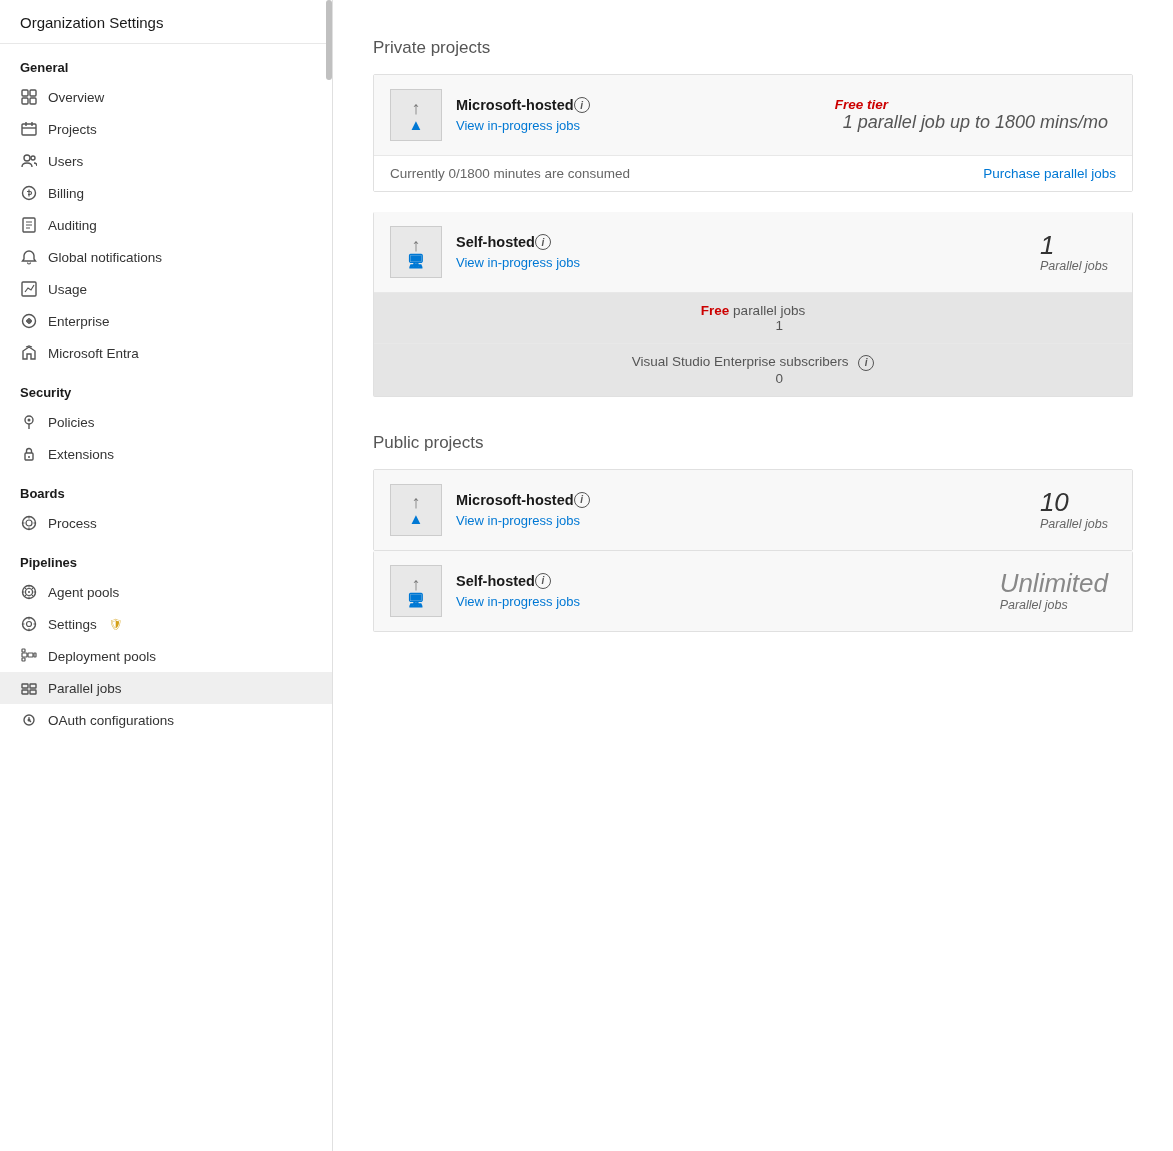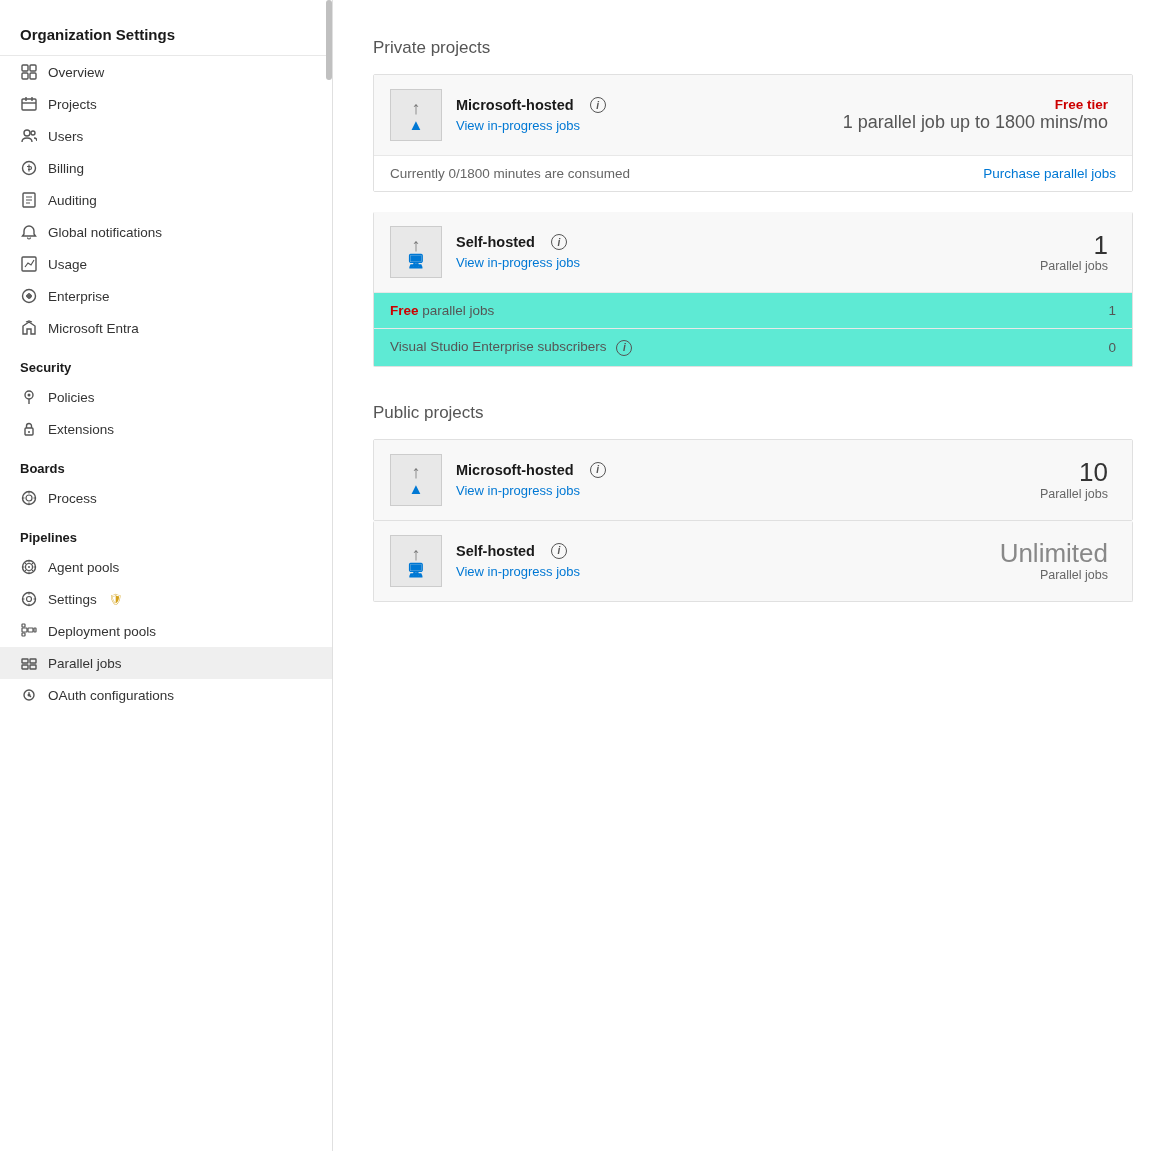--- a/index.html
+++ b/index.html
@@ -18,25 +18,24 @@
       min-width: 333px;
       background: #fff;
       border-right: 1px solid #e0e0e0;
       overflow-y: auto;
       padding-bottom: 20px;
       position: relative;
     }
 
     .sidebar-title {
       font-size: 15px;
-      font-weight: 700;
+      font-weight: 400;
       padding: 14px 20px 12px 20px;
       color: #1a1a1a;
       border-bottom: 1px solid #e8e8e8;
-      margin-top: 12px;
     }
 
     .section-header {
       font-size: 13px;
       font-weight: 700;
       color: #1a1a1a;
       padding: 16px 20px 6px 20px;
     }
 
     .nav-item {
@@ -150,21 +149,21 @@
     .card-name-block {
       flex: 1;
     }
 
     .card-title {
       font-size: 14.5px;
       font-weight: 600;
       color: #1a1a1a;
       display: flex;
       align-items: center;
-      gap: 16px;
+      gap: 0;
       margin-bottom: 4px;
     }
 
     .info-icon {
       display: inline-flex;
       align-items: center;
       justify-content: center;
       width: 16px;
       height: 16px;
       border: 1.5px solid #555;
@@ -177,22 +176,22 @@
 
     .view-link {
       color: #0078d4;
       font-size: 13px;
       text-decoration: none;
       cursor: pointer;
     }
 
     .card-value {
       margin-left: auto;
-      text-align: right;
       padding-right: 8px;
+      font-style: italic;
     }
 
     .free-tier-label {
       color: #c00;
       font-size: 13.5px;
       font-weight: 600;
     }
 
     .tier-desc {
       color: #555;
@@ -218,21 +217,22 @@
       color: #888;
       line-height: 1.1;
     }
 
     
     .info-row {
       display: flex;
       align-items: center;
       padding: 10px 16px;
       border-top: 1px solid #e8e8e8;
-      background: #5eead4;
+      background: #e5e5e5;
+      flex-direction: column;
     }
 
     .info-row-label {
       flex: 1;
       color: #555;
       font-size: 13.5px;
     }
 
     .info-row-label .free-text {
       color: #c00;
@@ -281,20 +281,21 @@
 </head>
 <body>
 
 <div class="sidebar">
   <div class="scroll-indicator">
     <div class="scroll-thumb"></div>
   </div>
 
   <div class="sidebar-title">Organization Settings</div>
 
+  <div class="section-header">General</div>
 
   <div class="nav-item">
     <span class="nav-icon">
       <svg width="16" height="16" viewBox="0 0 16 16" fill="none">
         <rect x="1" y="1" width="6" height="6" rx="1" stroke="#555" stroke-width="1.4"></rect>
         <rect x="9" y="1" width="6" height="6" rx="1" stroke="#555" stroke-width="1.4"></rect>
         <rect x="1" y="9" width="6" height="6" rx="1" stroke="#555" stroke-width="1.4"></rect>
         <rect x="9" y="9" width="6" height="6" rx="1" stroke="#555" stroke-width="1.4"></rect>
       </svg>
     </span>

